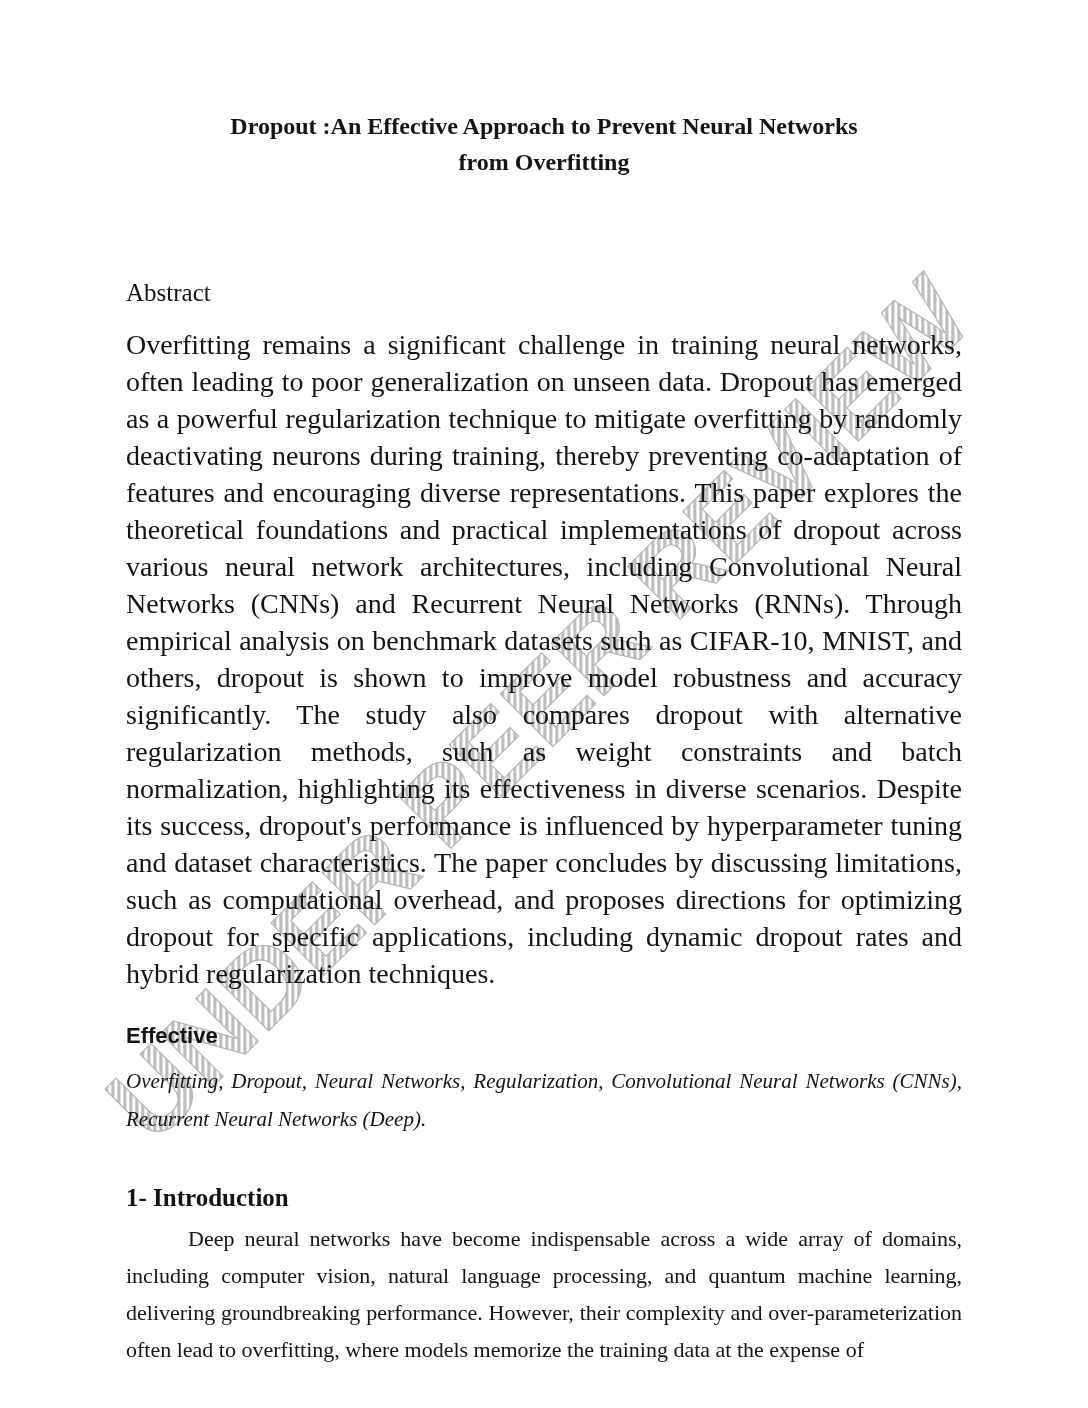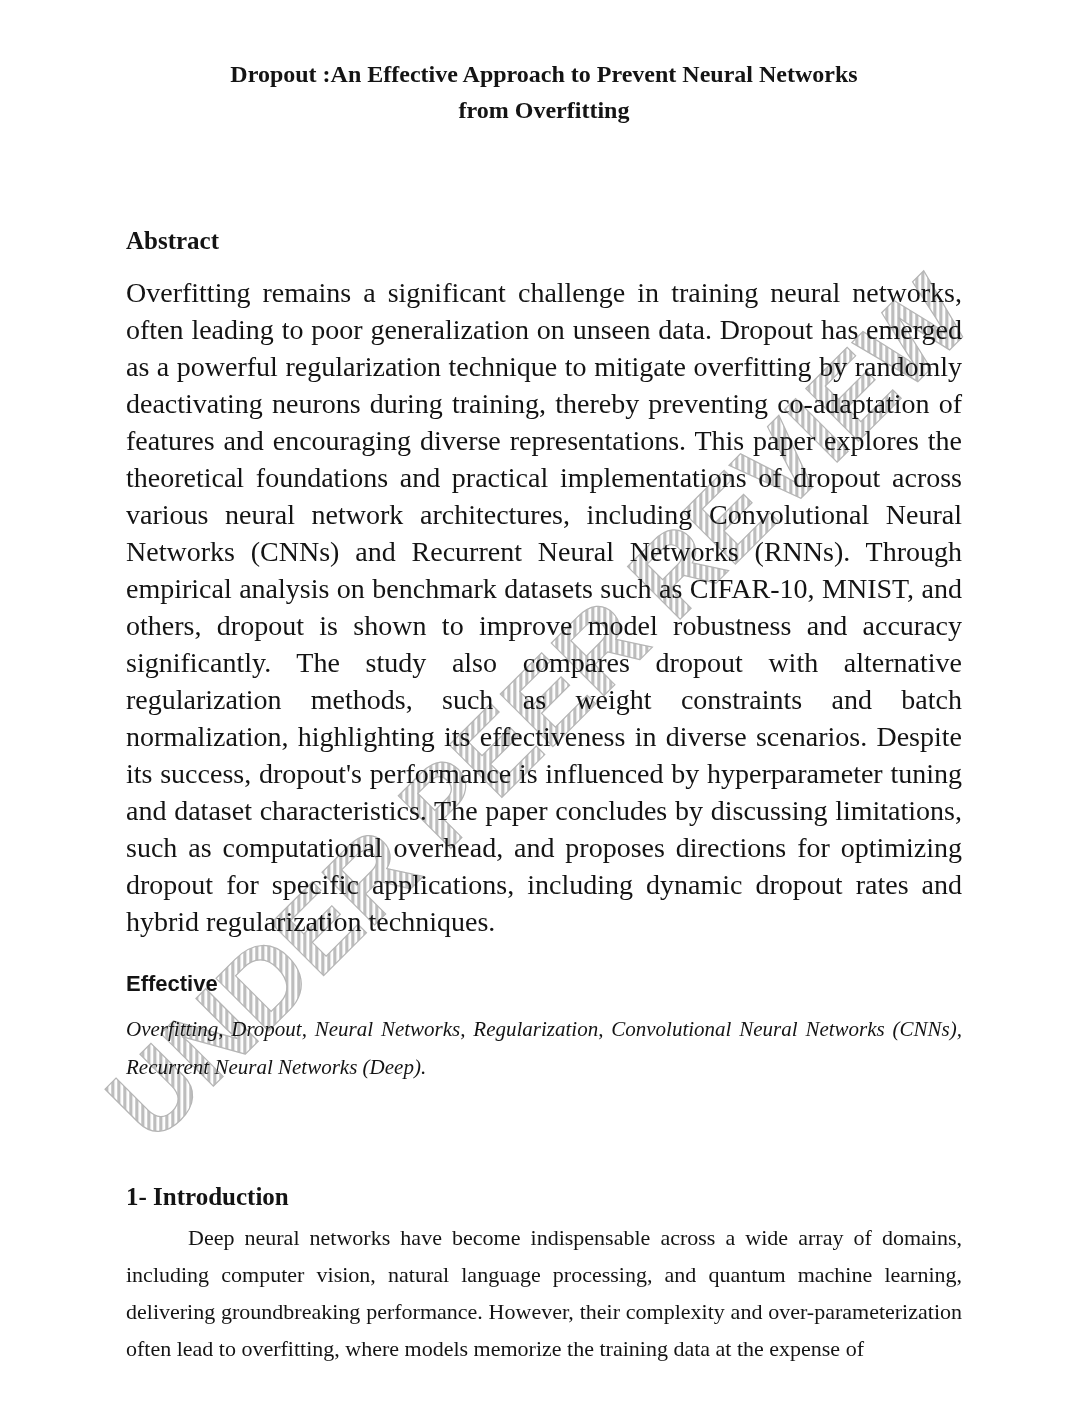--- a/index.html
+++ b/index.html
@@ -26,30 +26,30 @@
     transform-origin: center center;
     z-index: 0;
     pointer-events: none;
   }
   .content {
     position: relative;
     z-index: 1;
     padding: 0 126px;
   }
   .title-block {
-    padding-top: 56px;
+    padding-top: 108px;
     text-align: center;
     font-weight: bold;
     font-size: 24px;
     line-height: 36px;
   }
   .abstract-heading {
     margin-top: 98px;
     font-size: 25px;
-    font-weight: bold;
+    font-weight: normal;
     line-height: 30px;
   }
   .body-par {
     margin-top: 18px;
     font-size: 28px;
     line-height: 37px;
     text-align: justify;
   }
   .keywords-heading {
     margin-top: 30px;
@@ -59,21 +59,21 @@
     line-height: 28px;
   }
   .keywords-text {
     margin-top: 12px;
     font-size: 21px;
     font-style: italic;
     line-height: 38px;
     text-align: justify;
   }
   .intro-heading {
-    margin-top: 95px;
+    margin-top: 44px;
     font-size: 25px;
     font-weight: bold;
     line-height: 32px;
   }
   .intro-par {
     margin-top: 6px;
     font-size: 22px;
     line-height: 37px;
     text-align: justify;
     text-indent: 62px;

